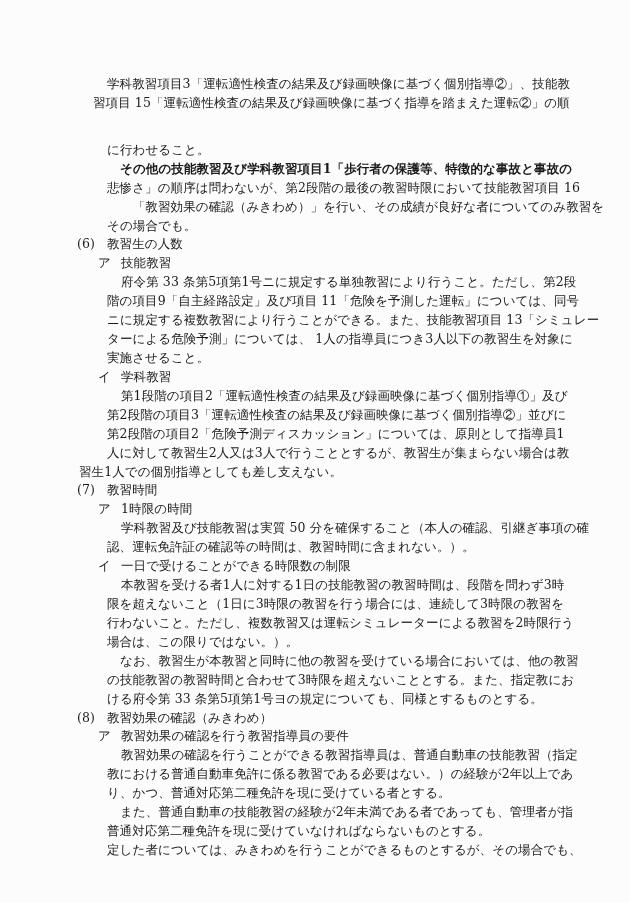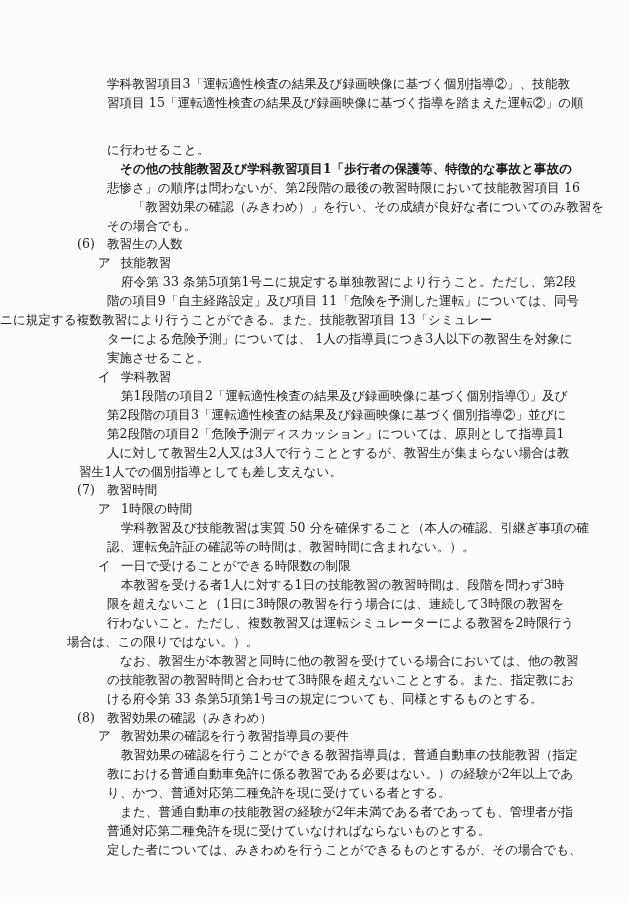--- a/index.html
+++ b/index.html
@@ -39,48 +39,48 @@
     top: 0;
     white-space: pre;
   }
 </style>
 </head>
 <body style="background: rgb(252, 252, 252);">
 
 <div class="page">
   <div class="textblock" id="textblock" style="color: rgb(27, 27, 27);">
       <div class="line" style="padding-left: 107px;"><span>学科教習項目3「運転適性検査の結果及び録画映像に基づく個別指導②」、技能教</span></div>
-      <div class="line" style="padding-left: 107px;"><span>習項目 15「運転適性検査の結果及び録画映像に基づく指導を踏まえた運転②」の順</span></div>
+      <div class="line" style="padding-left: 61px; margin-left: 32px;"><span>習項目 15「運転適性検査の結果及び録画映像に基づく指導を踏まえた運転②」の順</span></div>
       <div class="line" style="padding-left: 107px; margin-top: 28px;"><span>に行わせること。</span></div>
       <div class="line" style="padding-left: 120px; font-weight: bold;"><span>その他の技能教習及び学科教習項目1「歩行者の保護等、特徴的な事故と事故の</span></div>
       <div class="line" style="padding-left: 107px;"><span>悲惨さ」の順序は問わないが、第2段階の最後の教習時限において技能教習項目 16</span></div>
       <div class="line" style="padding-left: 107px; text-align: center;"><span>「教習効果の確認（みきわめ）」を行い、その成績が良好な者についてのみ教習を</span></div>
       <div class="line" style="padding-left: 107px;"><span>その場合でも。</span></div>
       <div class="line" style="padding-left: 107px;"><span class="marker" style="left: 77px;">(6)</span><span>教習生の人数</span></div>
       <div class="line" style="padding-left: 121px;"><span class="marker" style="left: 98px;">ア</span><span>技能教習</span></div>
       <div class="line" style="padding-left: 121px;"><span>府令第 33 条第5項第1号ニに規定する単独教習により行うこと。ただし、第2段</span></div>
       <div class="line" style="padding-left: 107px;"><span>階の項目9「自主経路設定」及び項目 11「危険を予測した運転」については、同号</span></div>
-      <div class="line" style=""><span>ニに規定する複数教習により行うことができる。また、技能教習項目 13「シミュレー</span></div>
+      <div class="line" style="padding-left: 107px;"><span>ニに規定する複数教習により行うことができる。また、技能教習項目 13「シミュレー</span></div>
       <div class="line" style="padding-left: 107px;"><span>ターによる危険予測」については、 1人の指導員につき3人以下の教習生を対象に</span></div>
       <div class="line" style="padding-left: 107px;"><span>実施させること。</span></div>
       <div class="line" style="padding-left: 121px;"><span class="marker" style="left: 98px;">イ</span><span>学科教習</span></div>
       <div class="line" style="padding-left: 121px;"><span>第1段階の項目2「運転適性検査の結果及び録画映像に基づく個別指導①」及び</span></div>
       <div class="line" style="padding-left: 107px;"><span>第2段階の項目3「運転適性検査の結果及び録画映像に基づく個別指導②」並びに</span></div>
       <div class="line" style="padding-left: 107px;"><span>第2段階の項目2「危険予測ディスカッション」については、原則として指導員1</span></div>
       <div class="line" style="padding-left: 107px;"><span>人に対して教習生2人又は3人で行うこととするが、教習生が集まらない場合は教</span></div>
       <div class="line" style="padding-left: 79px;"><span>習生1人での個別指導としても差し支えない。</span></div>
       <div class="line" style="padding-left: 107px;"><span class="marker" style="left: 77px;">(7)</span><span>教習時間</span></div>
       <div class="line" style="padding-left: 121px;"><span class="marker" style="left: 98px;">ア</span><span>1時限の時間</span></div>
       <div class="line" style="padding-left: 121px;"><span>学科教習及び技能教習は実質 50 分を確保すること（本人の確認、引継ぎ事項の確</span></div>
       <div class="line" style="padding-left: 107px;"><span>認、運転免許証の確認等の時間は、教習時間に含まれない。）。</span></div>
       <div class="line" style="padding-left: 121px;"><span class="marker" style="left: 98px;">イ</span><span>一日で受けることができる時限数の制限</span></div>
       <div class="line" style="padding-left: 121px;"><span>本教習を受ける者1人に対する1日の技能教習の教習時間は、段階を問わず3時</span></div>
       <div class="line" style="padding-left: 107px;"><span>限を超えないこと（1日に3時限の教習を行う場合には、連続して3時限の教習を</span></div>
       <div class="line" style="padding-left: 107px;"><span>行わないこと。ただし、複数教習又は運転シミュレーターによる教習を2時限行う</span></div>
-      <div class="line" style="padding-left: 67px;"><span>場合は、この限りではない。）。</span></div>
+      <div class="line" style="padding-left: 107px;"><span>場合は、この限りではない。）。</span></div>
       <div class="line" style="padding-left: 120px;"><span>なお、教習生が本教習と同時に他の教習を受けている場合においては、他の教習</span></div>
       <div class="line" style="padding-left: 107px;"><span>の技能教習の教習時間と合わせて3時限を超えないこととする。また、指定教にお</span></div>
       <div class="line" style="padding-left: 107px;"><span>ける府令第 33 条第5項第1号ヨの規定についても、同様とするものとする。</span></div>
       <div class="line" style="padding-left: 107px;"><span class="marker" style="left: 77px;">(8)</span><span>教習効果の確認（みきわめ）</span></div>
       <div class="line" style="padding-left: 121px;"><span class="marker" style="left: 98px;">ア</span><span>教習効果の確認を行う教習指導員の要件</span></div>
       <div class="line" style="padding-left: 121px;"><span>教習効果の確認を行うことができる教習指導員は、普通自動車の技能教習（指定</span></div>
       <div class="line" style="padding-left: 107px;"><span>教における普通自動車免許に係る教習である必要はない。）の経験が2年以上であ</span></div>
       <div class="line" style="padding-left: 107px;"><span>り、かつ、普通対応第二種免許を現に受けている者とする。</span></div>
       <div class="line" style="padding-left: 120px;"><span>また、普通自動車の技能教習の経験が2年未満である者であっても、管理者が指</span></div>
       <div class="line" style="padding-left: 107px;"><span>普通対応第二種免許を現に受けていなければならないものとする。</span></div>

